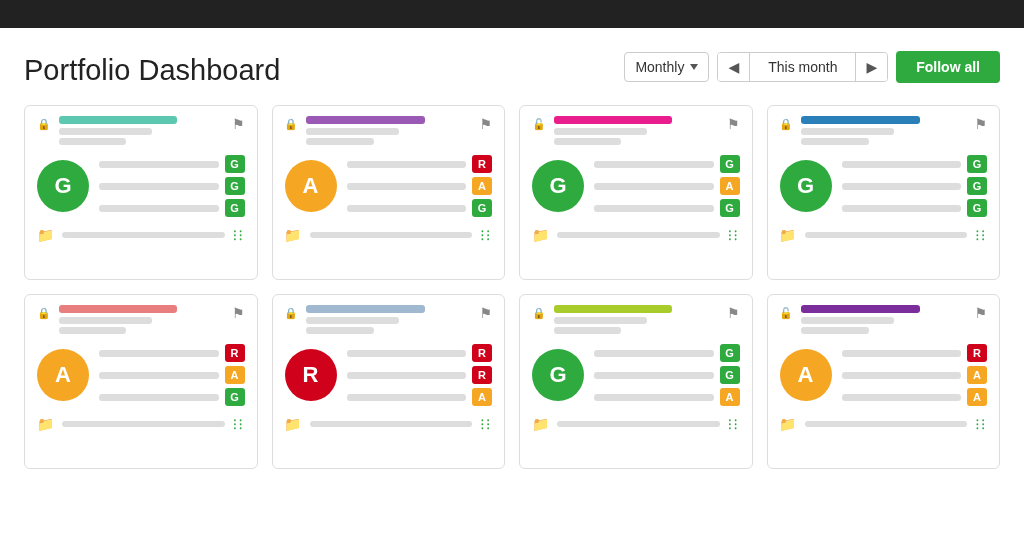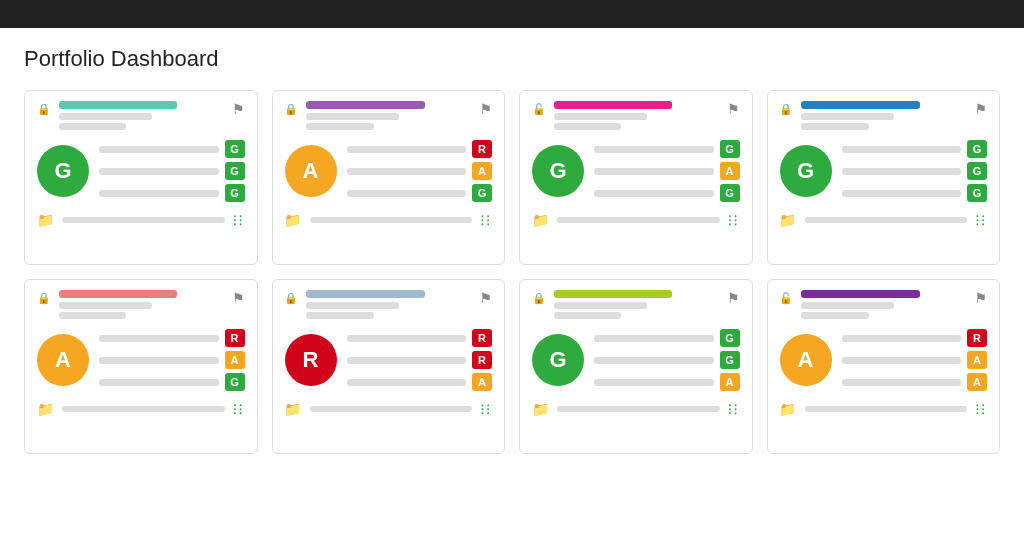--- a/index.html
+++ b/index.html
@@ -20,23 +20,24 @@
       padding: 18px 24px 12px 24px;
       height: 532px;
     }
     .header-row {
       display: flex;
       align-items: center;
       justify-content: space-between;
       margin-bottom: 18px;
     }
     .page-title {
-      font-size: 22px;
+      font-size: 29px;
       font-weight: 400;
       color: #222;
+      margin-top: 8px;
     }
     .controls {
       display: flex;
       align-items: center;
       gap: 8px;
     }
     .period-dropdown {
       display: flex;
       align-items: center;
       border: 1px solid #ccc;
@@ -218,20 +219,32 @@
     }
   </style>
 </head>
 <body>
 
 <div class="top-bar"></div>
 
 <div class="main-content">
   <div class="header-row">
     <h1 class="page-title">Portfolio Dashboard</h1>
+    <div class="controls">
+      <div class="period-dropdown">
+        <span>Monthly</span>
+        <span class="arrow-down"></span>
+      </div>
+      <div class="month-nav">
+        <button class="month-nav-btn">◀</button>
+        <span class="month-label">This month</span>
+        <button class="month-nav-btn">▶</button>
+      </div>
+      <button class="follow-all-btn">Follow all</button>
+    </div>
   </div>
 
   <div class="cards-grid" id="cards-grid">
   <div class="card">
     <div class="card-top">
       <div style="display:flex;align-items:flex-start;gap:4px;flex:1;">
         <span class="card-icon-lock" style="margin-top:2px;">🔒</span>
         <div class="card-title-bar">
           <div class="card-title-line" style="background:#5bc8af;"></div>
           <div class="card-subtitle-lines">

